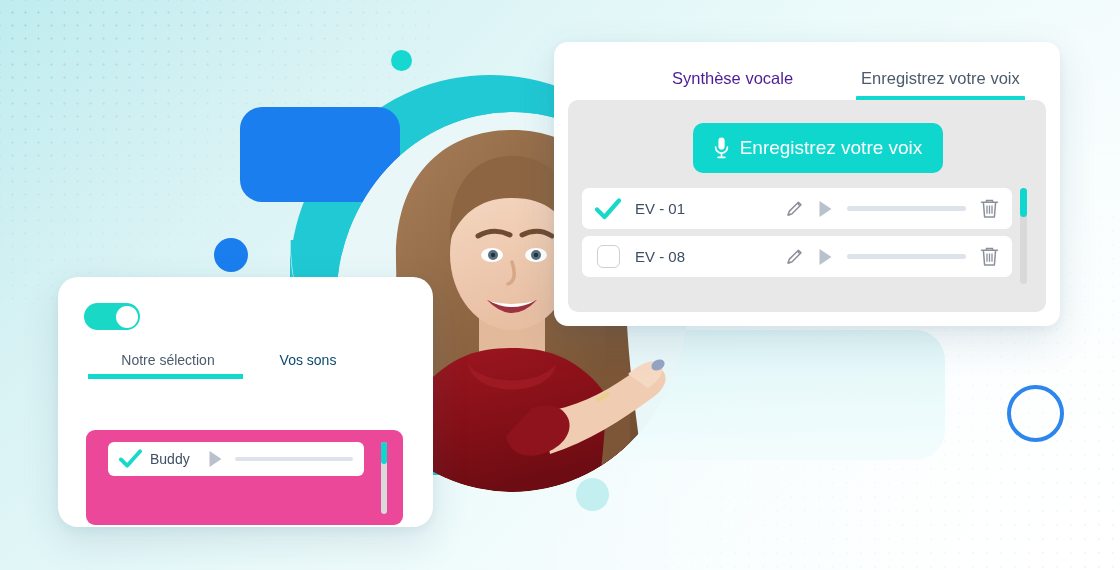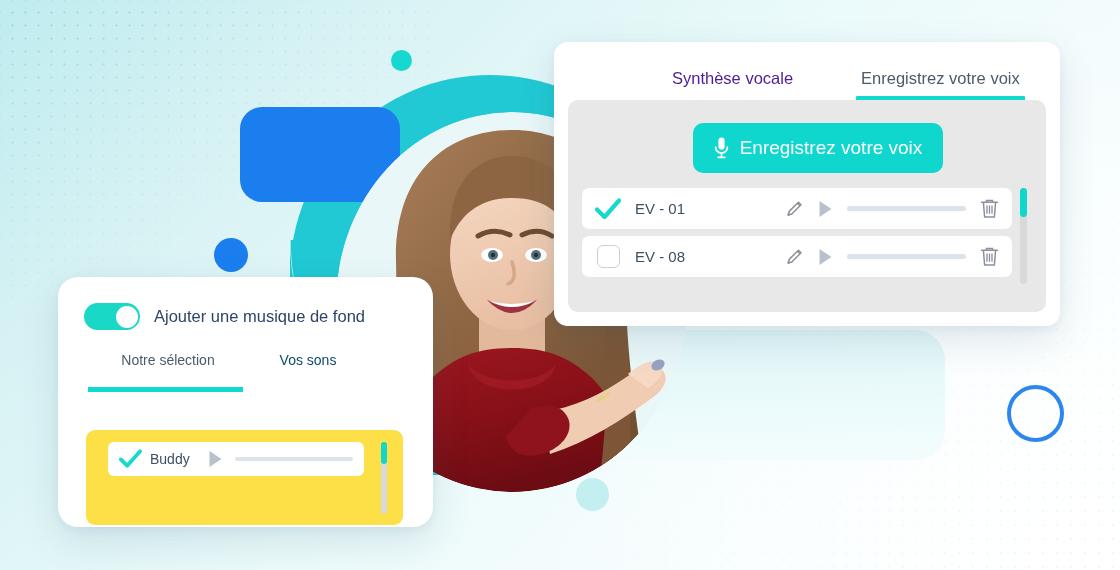--- a/index.html
+++ b/index.html
@@ -278,38 +278,38 @@
   }
 
   #music-tabs {
     display: flex;
     margin: 22px 0 0 30px;
     width: 300px;
     position: relative;
   }
   .mtab {
     font-size: 14px;
-    padding-bottom: 24px;
+    padding-bottom: 11px;
     cursor: pointer;
     white-space: nowrap;
   }
   #mtab-ours { color: #4c5a6b; width: 160px; text-align: center; }
   #mtab-yours { color: #0c4a6e; width: 120px; text-align: center; }
   #mtab-underline {
     position: absolute;
     left: 0; bottom: 0;
     width: 155px; height: 5px;
     background: #12d9cf;
   }
 
   #music-body {
     position: absolute;
     left: 28px; top: 153px;
     width: 317px; height: 95px;
-    background: #fde047;
+    background: #ec4899;
     border-radius: 9px;
   }
   #music-list {
     position: absolute;
     left: 22px; top: 12px;
     width: 256px;
   }
   .mu-row {
     display: flex;
     align-items: center;
@@ -509,21 +509,20 @@
 
     </div>
   </div>
 
   <div class="card" id="music-card">
 
     <div id="music-toggle-row">
       <div id="music-toggle">
         <div id="music-toggle-knob"></div>
       </div>
-      <div id="music-toggle-label">Ajouter une musique de fond</div>
     </div>
 
     <div id="music-tabs">
       <div class="mtab" id="mtab-ours">Notre sélection</div>
       <div class="mtab" id="mtab-yours">Vos sons</div>
       <div id="mtab-underline"></div>
     </div>
 
     <div id="music-body">
       <div id="music-list">

